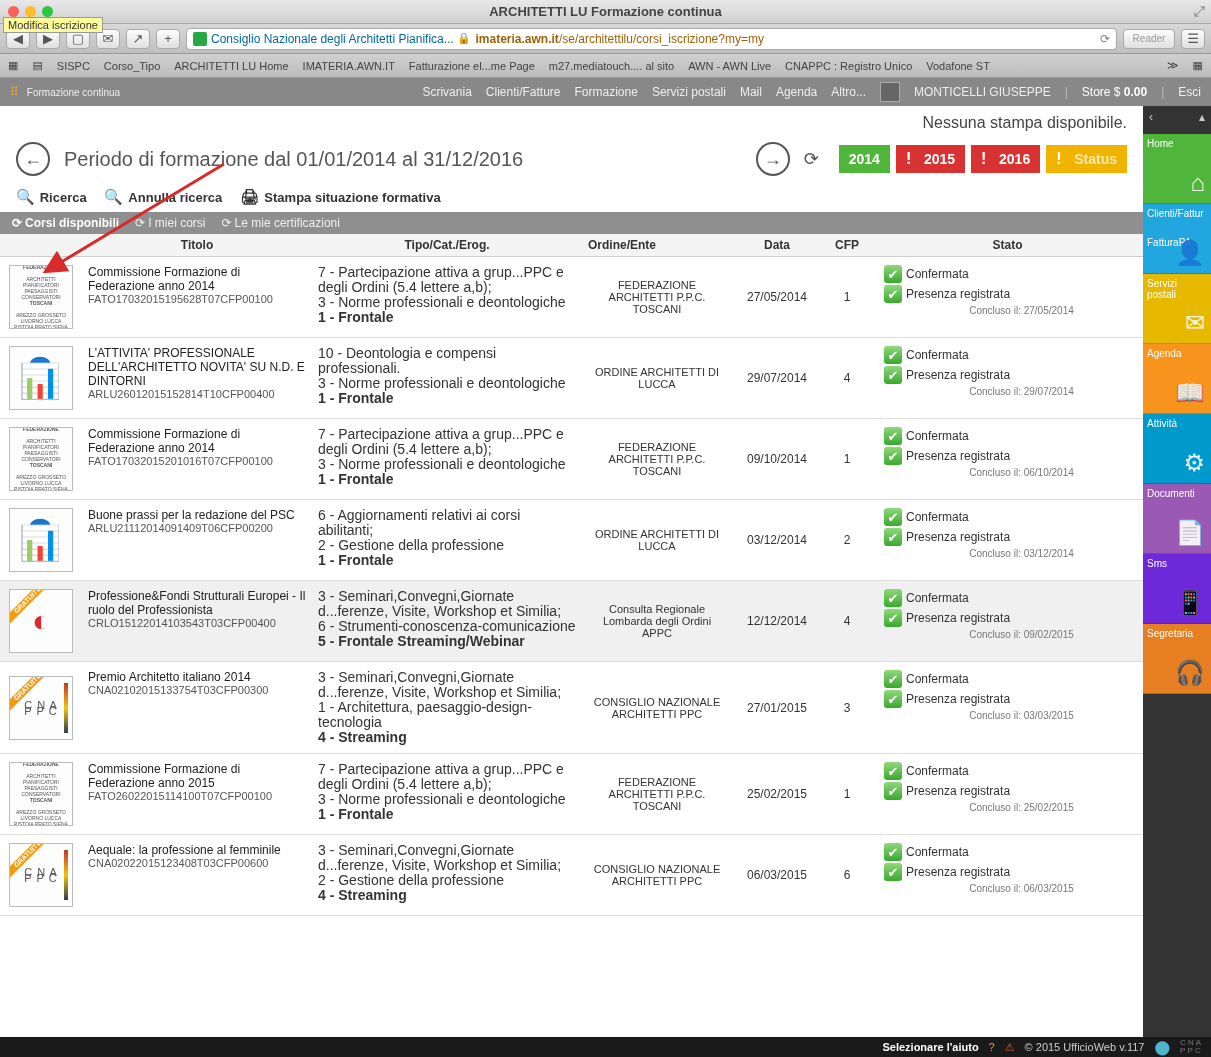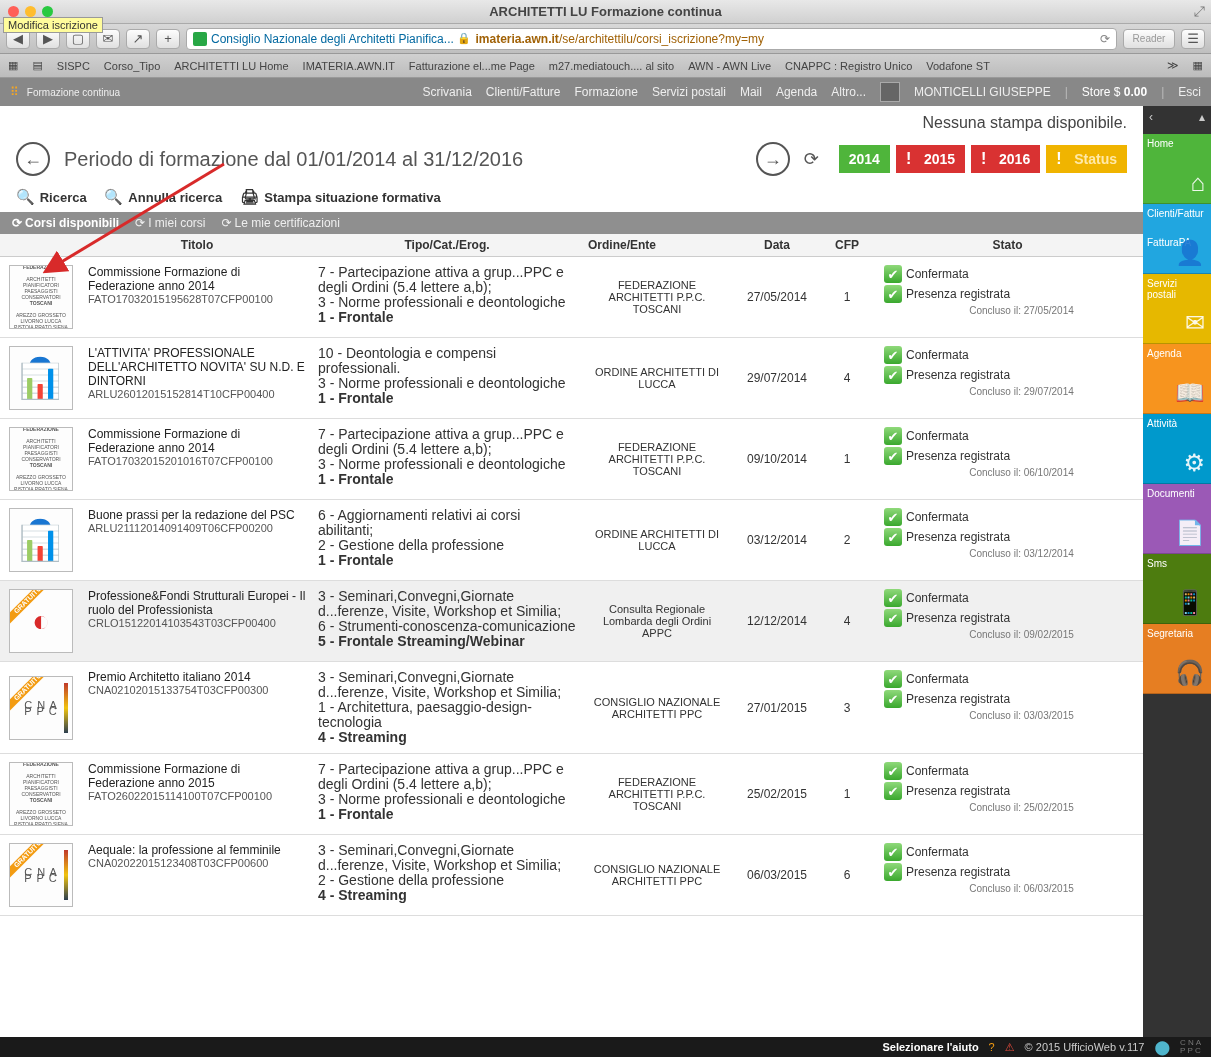--- a/index.html
+++ b/index.html
@@ -43,21 +43,21 @@
 .rnav{width:68px;background:#333;display:flex;flex-direction:column}
 .rnav .topicons{height:28px;display:flex;justify-content:space-between;padding:4px 6px;color:#ccc}
 .rtile{height:70px;color:#fff;font-size:10px;padding:4px;position:relative;cursor:pointer;border-bottom:1px solid rgba(0,0,0,.2)}
 .rtile .ic{position:absolute;right:6px;bottom:6px;font-size:24px;color:rgba(255,255,255,.9)}
 .t-home{background:#4fb53b}
 .t-clienti{background:#21a6e0}
 .t-servizi{background:#e6b800}
 .t-agenda{background:#f7941e}
 .t-attivita{background:#0099cc}
 .t-doc{background:#9b59b6}
-.t-sms{background:#4d7c0f}
+.t-sms{background:#6d28d9}
 .t-seg{background:#e67e22}
 
 
 .nostampa{text-align:right;padding:8px 16px 4px;color:#444;font-size:16px}
 .period-row{display:flex;align-items:center;padding:6px 16px;gap:14px}
 .circ-btn{width:34px;height:34px;border:2px solid #555;border-radius:50%;display:flex;align-items:center;justify-content:center;font-size:18px;color:#555;cursor:pointer}
 .period-title{font-size:20px;color:#555;flex:1}
 .refresh{font-size:18px;color:#555;cursor:pointer;margin-right:6px}
 .ybtn{height:28px;padding:0 10px;display:flex;align-items:center;color:#fff;font-weight:bold;font-size:14px;cursor:pointer}
 .yb-2014{background:#4fb53b}

